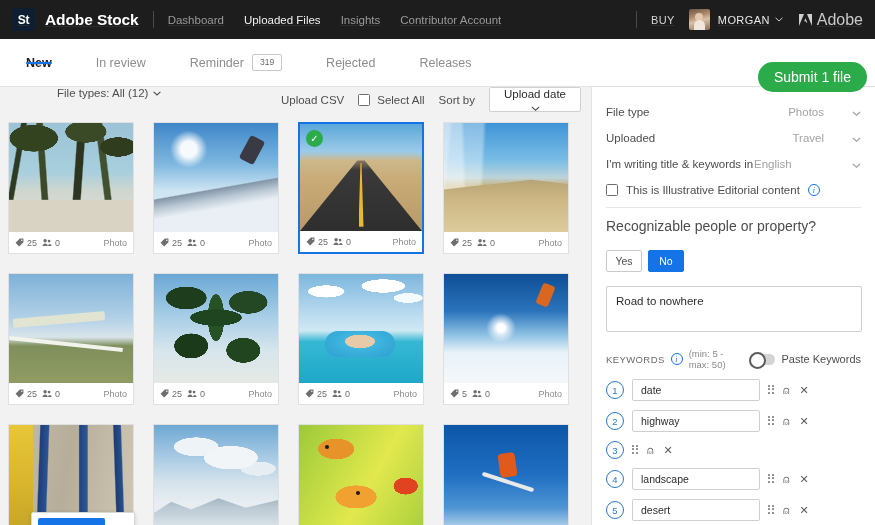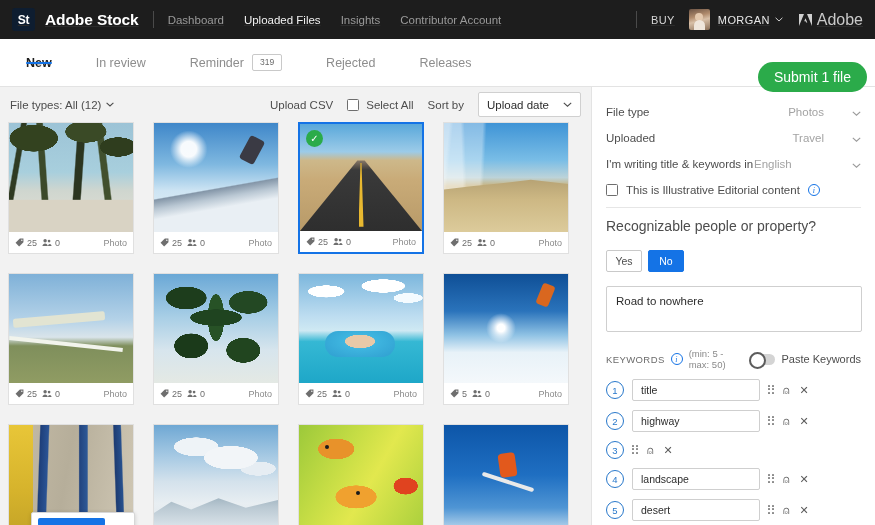--- a/index.html
+++ b/index.html
@@ -92,36 +92,36 @@
   
   .body { display: flex; height: 438px; }
   .left { width: 591px; background: #f2f2f2; position: relative; overflow: hidden; }
   .right {
     width: 284px; background: #fff; border-left: 1px solid #e3e3e3;
     overflow: hidden; position: relative;
   }
 
   
   .ltoolbar {
-    height: 35px; display: flex; align-items: center; padding: 0 10px;
-    font-size: 11.5px; color: #4d4d4d;
+    height: 35px; display: flex; align-items: flex-start; padding: 0 10px;
+    font-size: 11.5px; color: #4d4d4d; margin-left: 47px;
   }
   .filetypes { display: flex; align-items: center; gap: 5px; white-space: nowrap; }
   .tb-right { margin-left: auto; display: flex; align-items: center; gap: 14px; }
   .csv-link { color: #4d4d4d; font-size: 11.5px; white-space: nowrap; }
   .selectall { display: flex; align-items: center; gap: 7px; white-space: nowrap; }
   .cbox {
     width: 12px; height: 12px; border: 1.5px solid #6e6e6e; border-radius: 1.5px;
     background: #fff; flex: none;
   }
   .sortby-label { color: #4d4d4d; white-space: nowrap; }
   .select {
     display: flex; align-items: center; justify-content: space-between;
-    width: 103px; height: 25px; border: 1px solid #d0d0d0; border-radius: 2px;
-    background: #fff; padding: 0 8px; font-size: 11.5px; color: #2c2c2c;
+    width: 92px; height: 25px; border: 1px solid #d0d0d0; border-radius: 2px;
+    background: #fff; padding: 0 8px; font-size: 11.5px; color: #2c2c2c; flex-direction: column;
   }
 
   
   .grid {
     padding: 0 8px; display: flex; flex-wrap: wrap; gap: 19px 19px;
   }
   .card {
     width: 126px; background: #fff; border: 1px solid #e0e0e0;
     position: relative; flex: none;
   }
@@ -713,21 +713,21 @@
           <span class="info-i">i</span>
           <span class="kw-range">(min: 5 - max: 50)</span>
           <span class="paste-wrap">
             <span class="toggle"></span>
             <span class="paste-lbl">Paste Keywords</span>
           </span>
         </div>
 
         <div class="kw-row">
           <span class="kw-num">1</span>
-          <span class="kw-input">title</span>
+          <span class="kw-input">date</span>
           <span class="kw-acts">
             <span class="drag-dots">
                 <i></i>
                 <i></i>
                 <i></i>
                 <i></i>
                 <i></i>
                 <i></i>
               </span>
             <span class="icon-sm">⍝</span>

